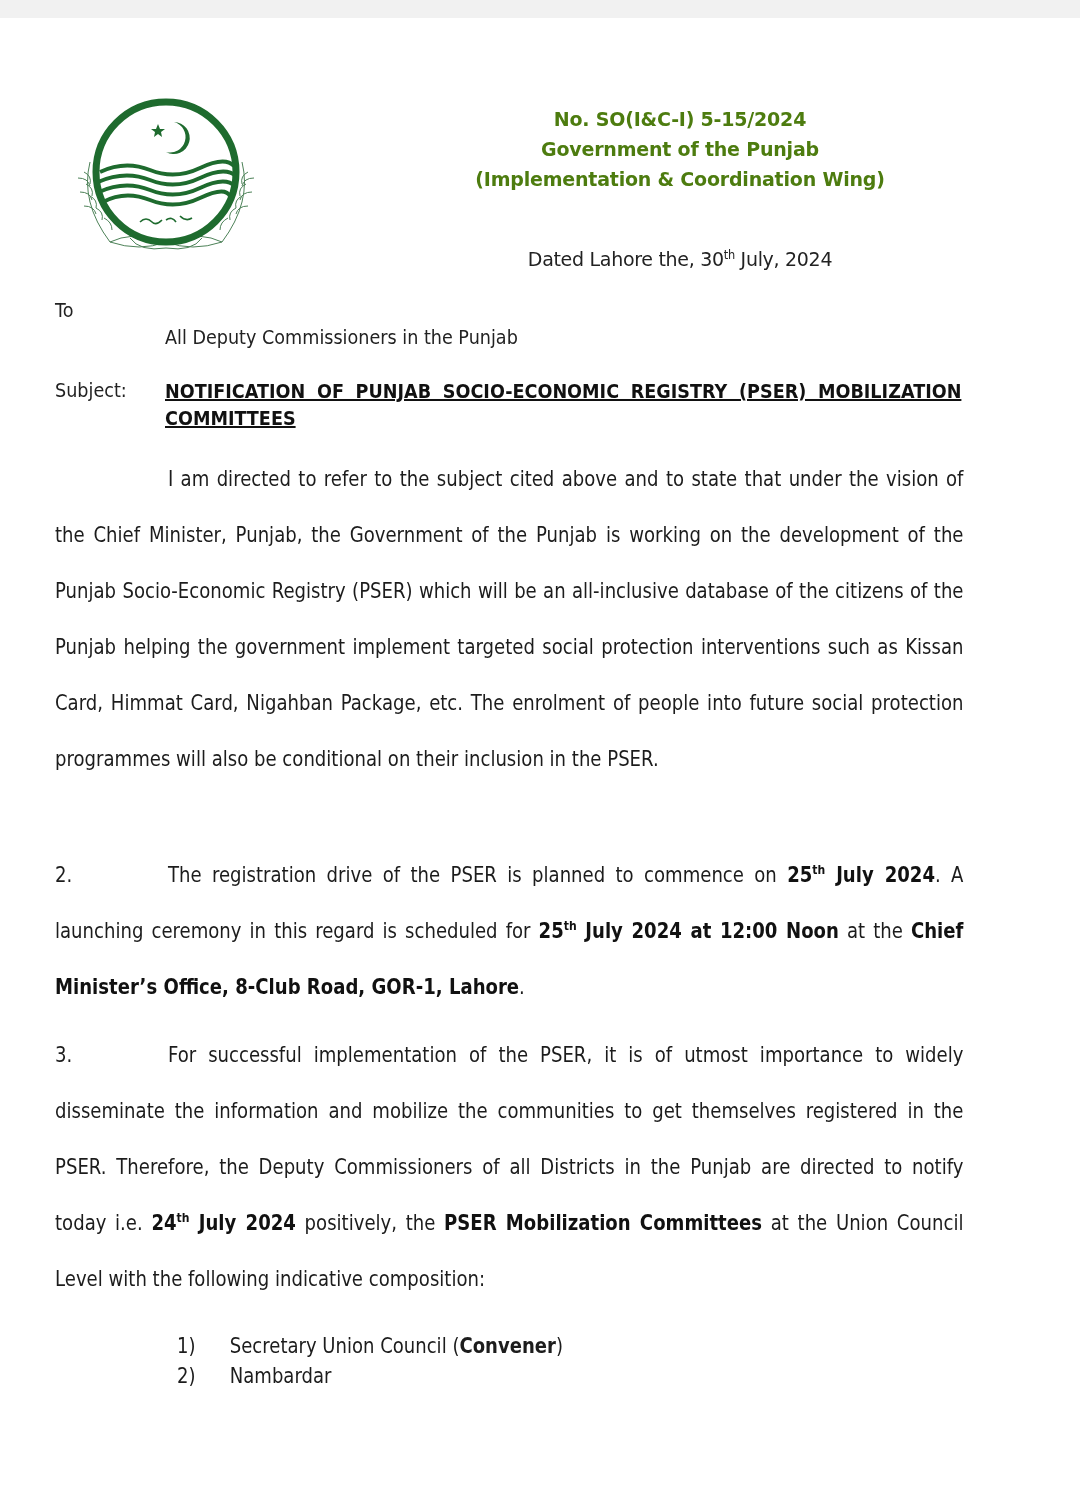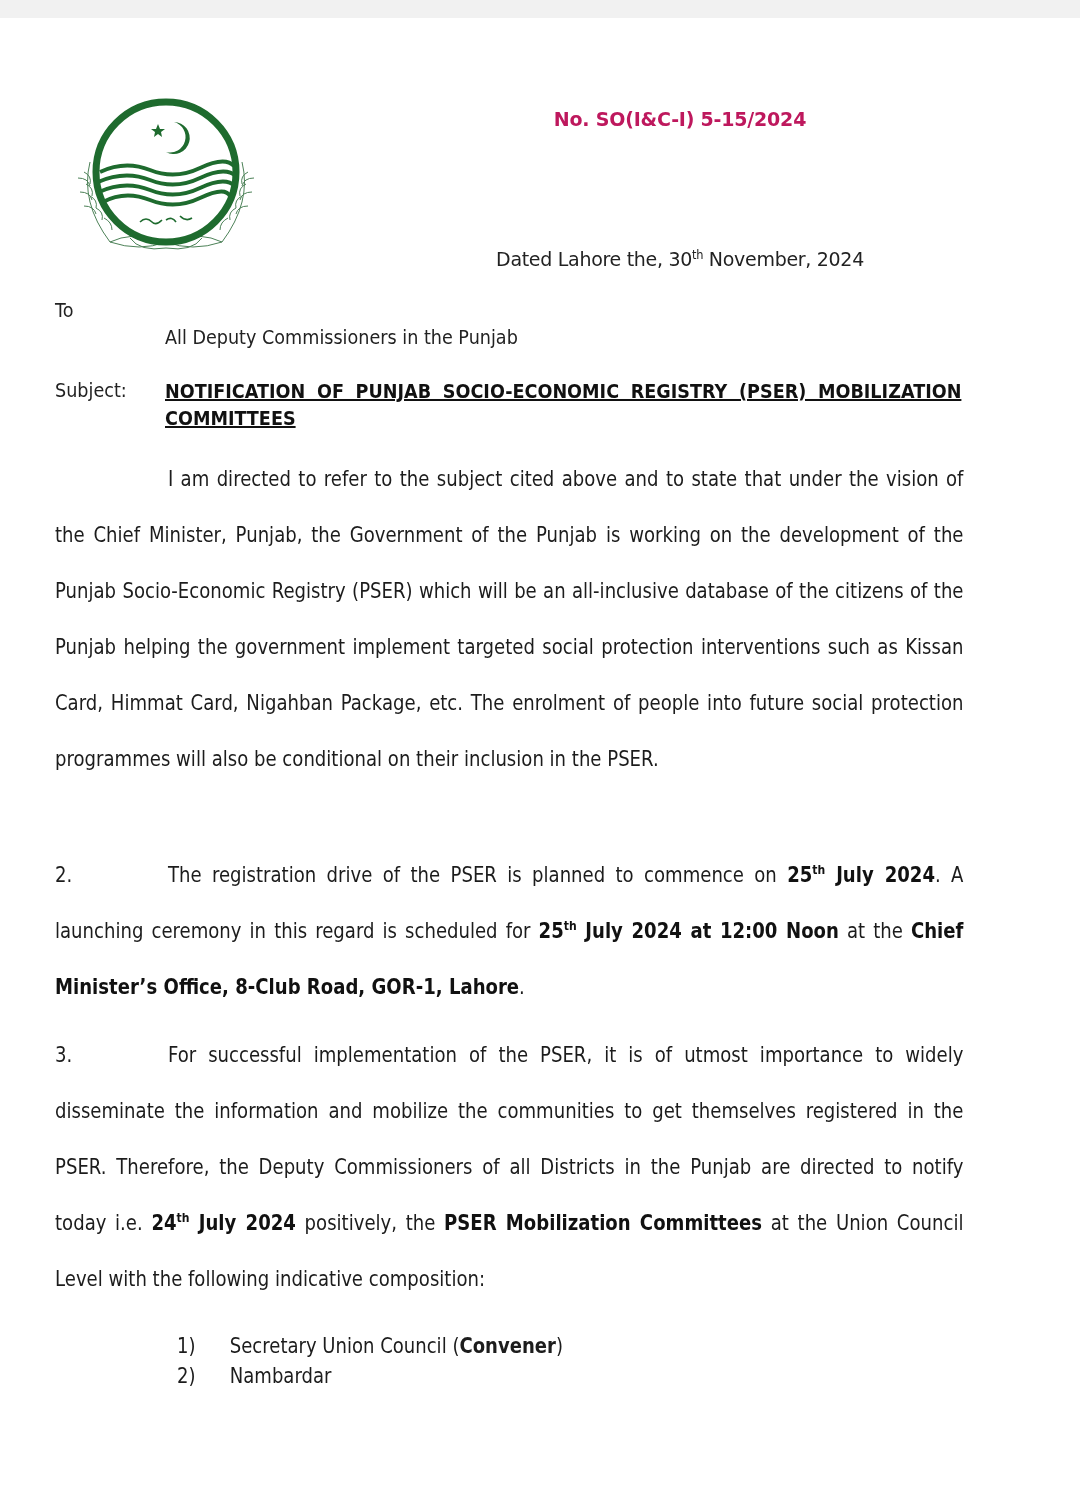--- a/index.html
+++ b/index.html
@@ -22,21 +22,21 @@
     width: 192px; height: 170px;
   }
   .header {
     position: absolute; left: 420px; top: 104px;
     width: 520px;
     text-align: center;
     font-family: "DejaVu Sans", sans-serif;
     font-weight: bold;
     font-size: 19px;
     line-height: 30px;
-    color: #be185d;
+    color: #4d7c0f;
     letter-spacing: -0.2px;
   }
   .dated {
     position: absolute; left: 420px; top: 248px;
     width: 520px; text-align: center;
     font-family: "DejaVu Sans", sans-serif;
     font-size: 19px; color: #222;
     letter-spacing: -0.3px;
   }
   sup { font-size: 0.6em; line-height: 0; vertical-align: super; }
@@ -128,23 +128,25 @@
     </g>
 
     <g stroke="#1e6b2e" stroke-width="1.6" fill="none">
       <path d="M70 130 q6 -6 12 0 q4 4 10 -2 M96 128 q6 -4 10 2 M110 124 q6 6 12 2"></path>
     </g>
   </svg>
 </div>
 
 <div class="header">
   <div>No. SO(I&amp;C-I) 5-15/2024</div>
+  <div>Government of the Punjab</div>
+  <div>(Implementation &amp; Coordination Wing)</div>
 </div>
 
-<div class="dated"><span>Dated Lahore the, 30</span><sup>th</sup><span> November, 2024</span></div>
+<div class="dated"><span>Dated Lahore the, 30</span><sup>th</sup><span> July, 2024</span></div>
 
 <div class="to-label">To</div>
 <div class="addressee">All Deputy Commissioners in the Punjab</div>
 
 <div class="subject-label">Subject:</div>
 <div class="subject-text">NOTIFICATION OF PUNJAB SOCIO-ECONOMIC REGISTRY (PSER) MOBILIZATION COMMITTEES</div>
 
 <div class="para p1"><span class="indent"></span><span>I am directed to refer to the subject cited above and to state that under the vision of the Chief Minister, Punjab, the Government of the Punjab is working on the development of the Punjab Socio-Economic Registry (PSER) which will be an all-inclusive database of the citizens of the Punjab helping the government implement targeted social protection interventions such as Kissan Card, Himmat Card, Nigahban Package, etc. The enrolment of people into future social protection programmes will also be conditional on their inclusion in the PSER.</span></div>
 
 <div class="para p2"><span class="num">2.</span><span>The registration drive of the PSER is planned to commence on </span><b><span>25</span><sup>th</sup><span> July 2024</span></b><span>. A launching ceremony in this regard is scheduled for </span><b><span>25</span><sup>th</sup><span> July 2024 at 12:00 Noon</span></b><span> at the </span><b>Chief Minister’s Office, 8-Club Road, GOR-1, Lahore</b><span>.</span></div>

